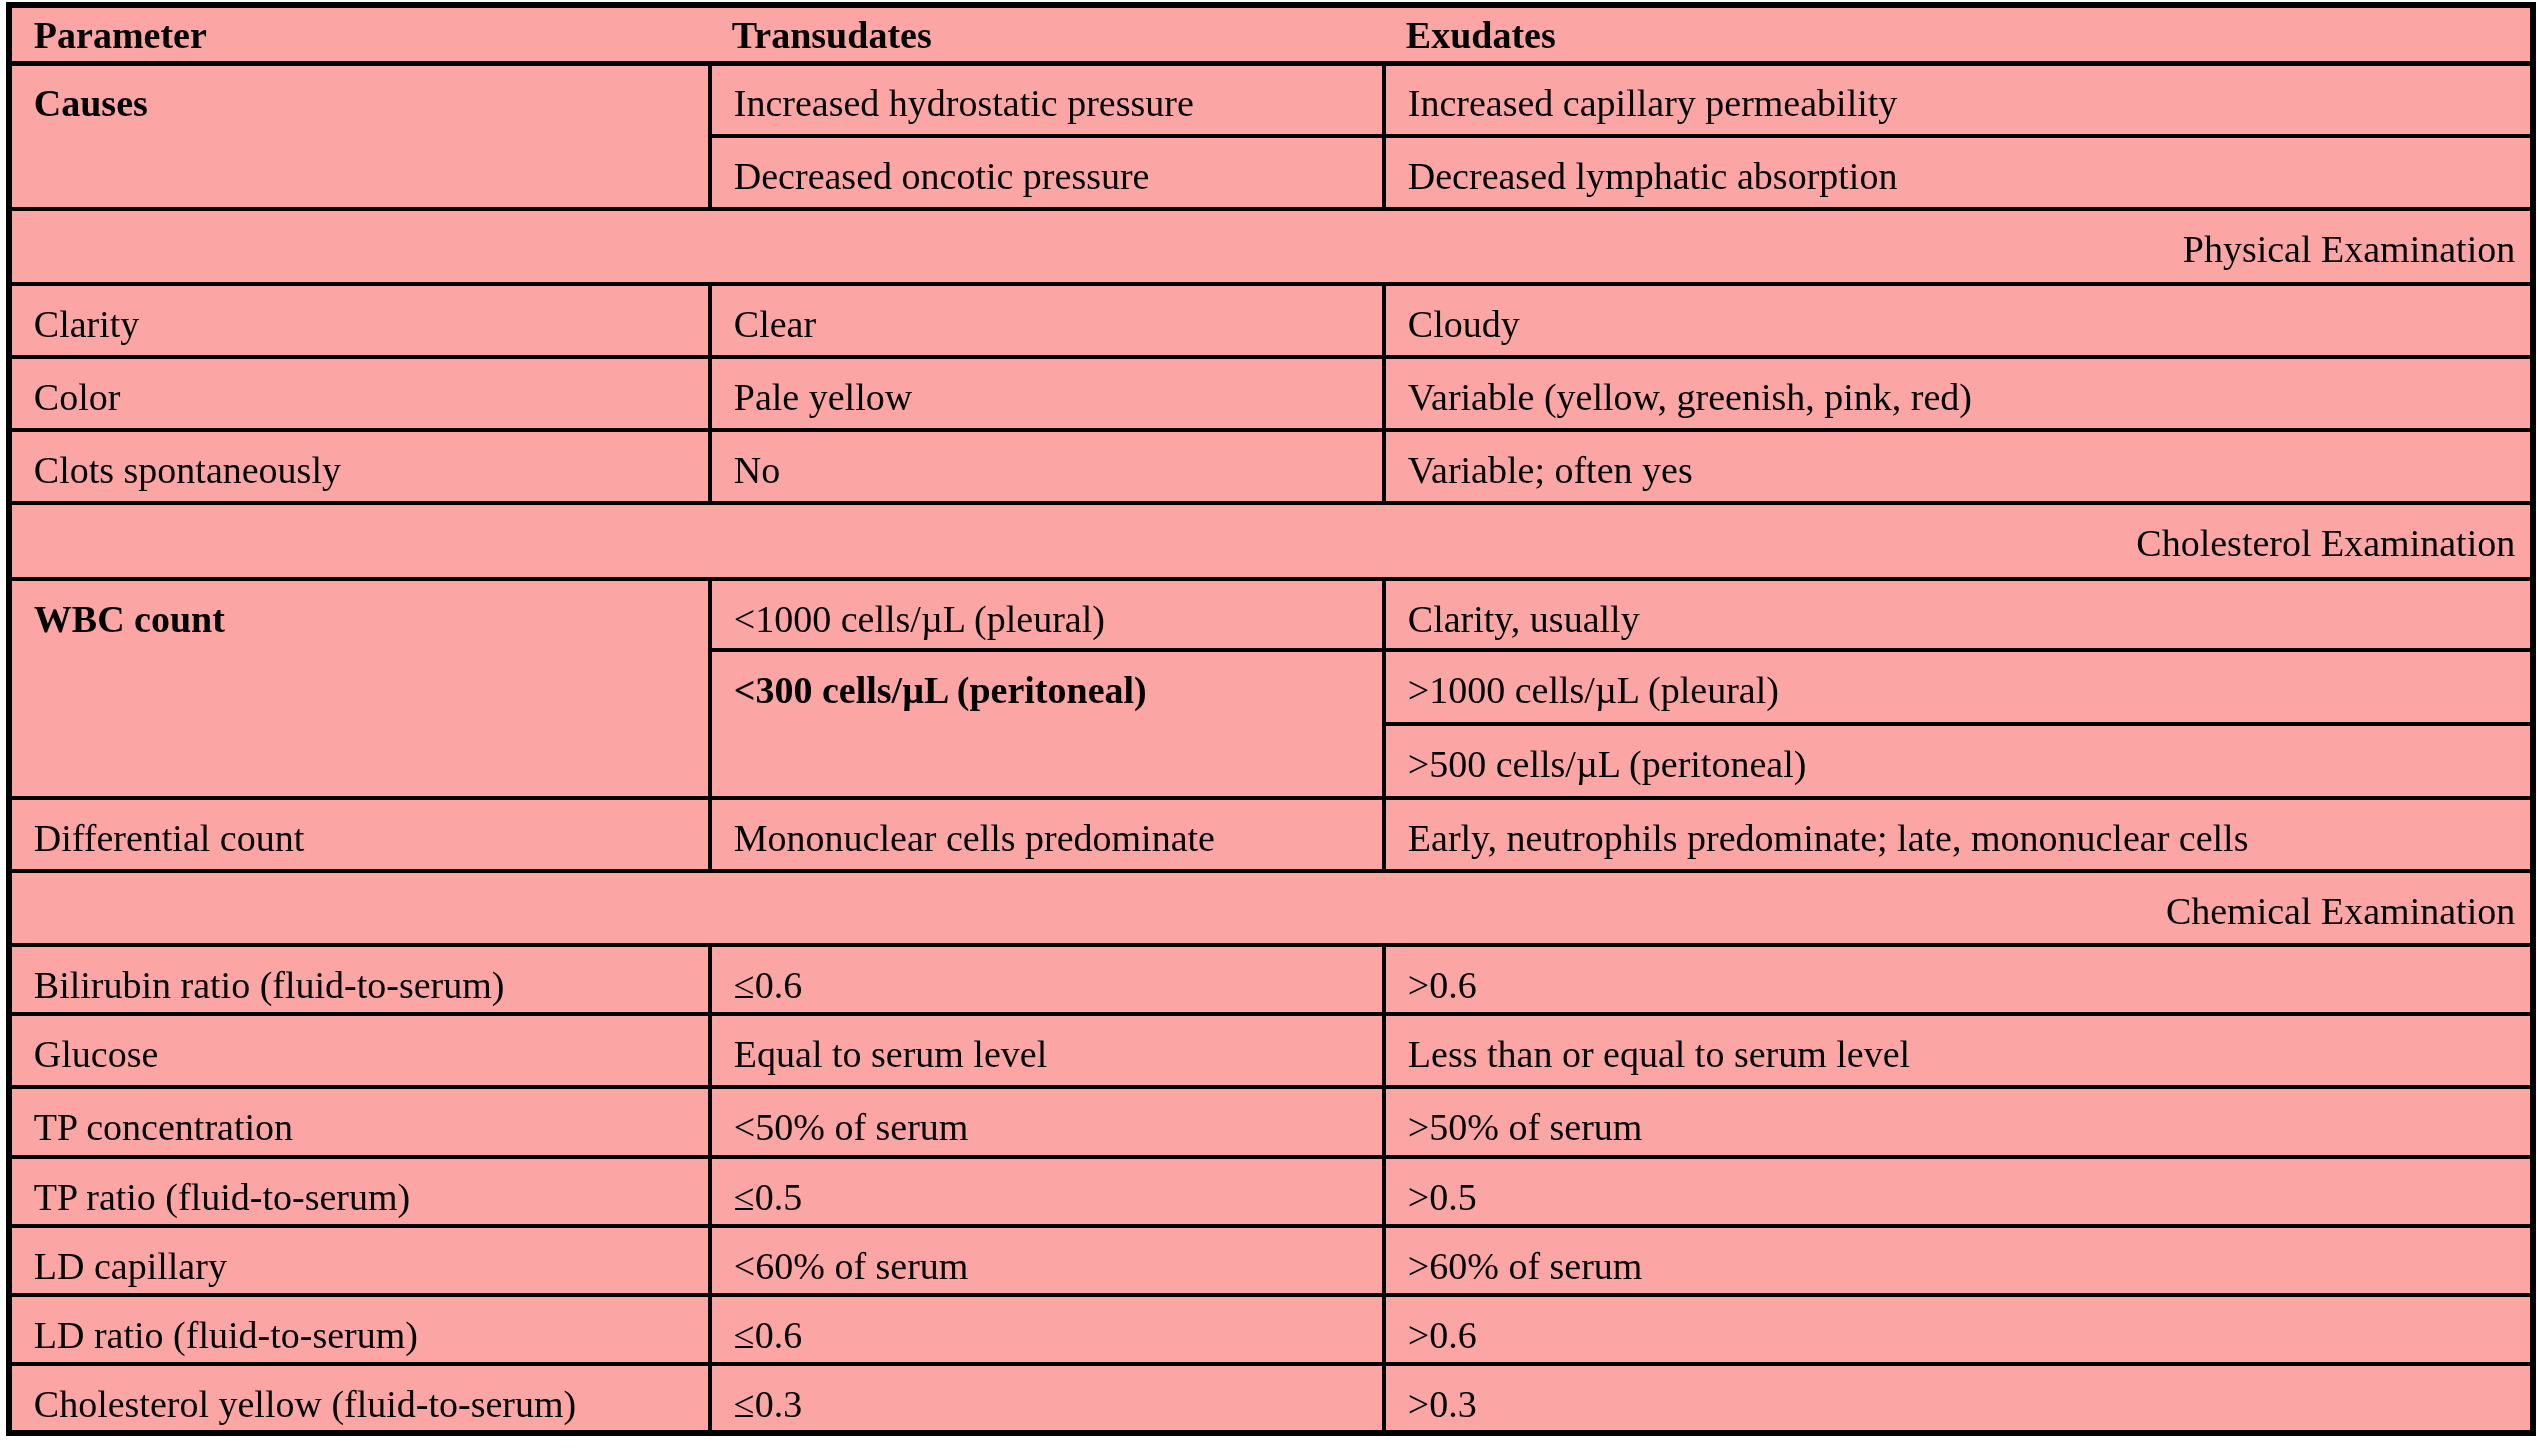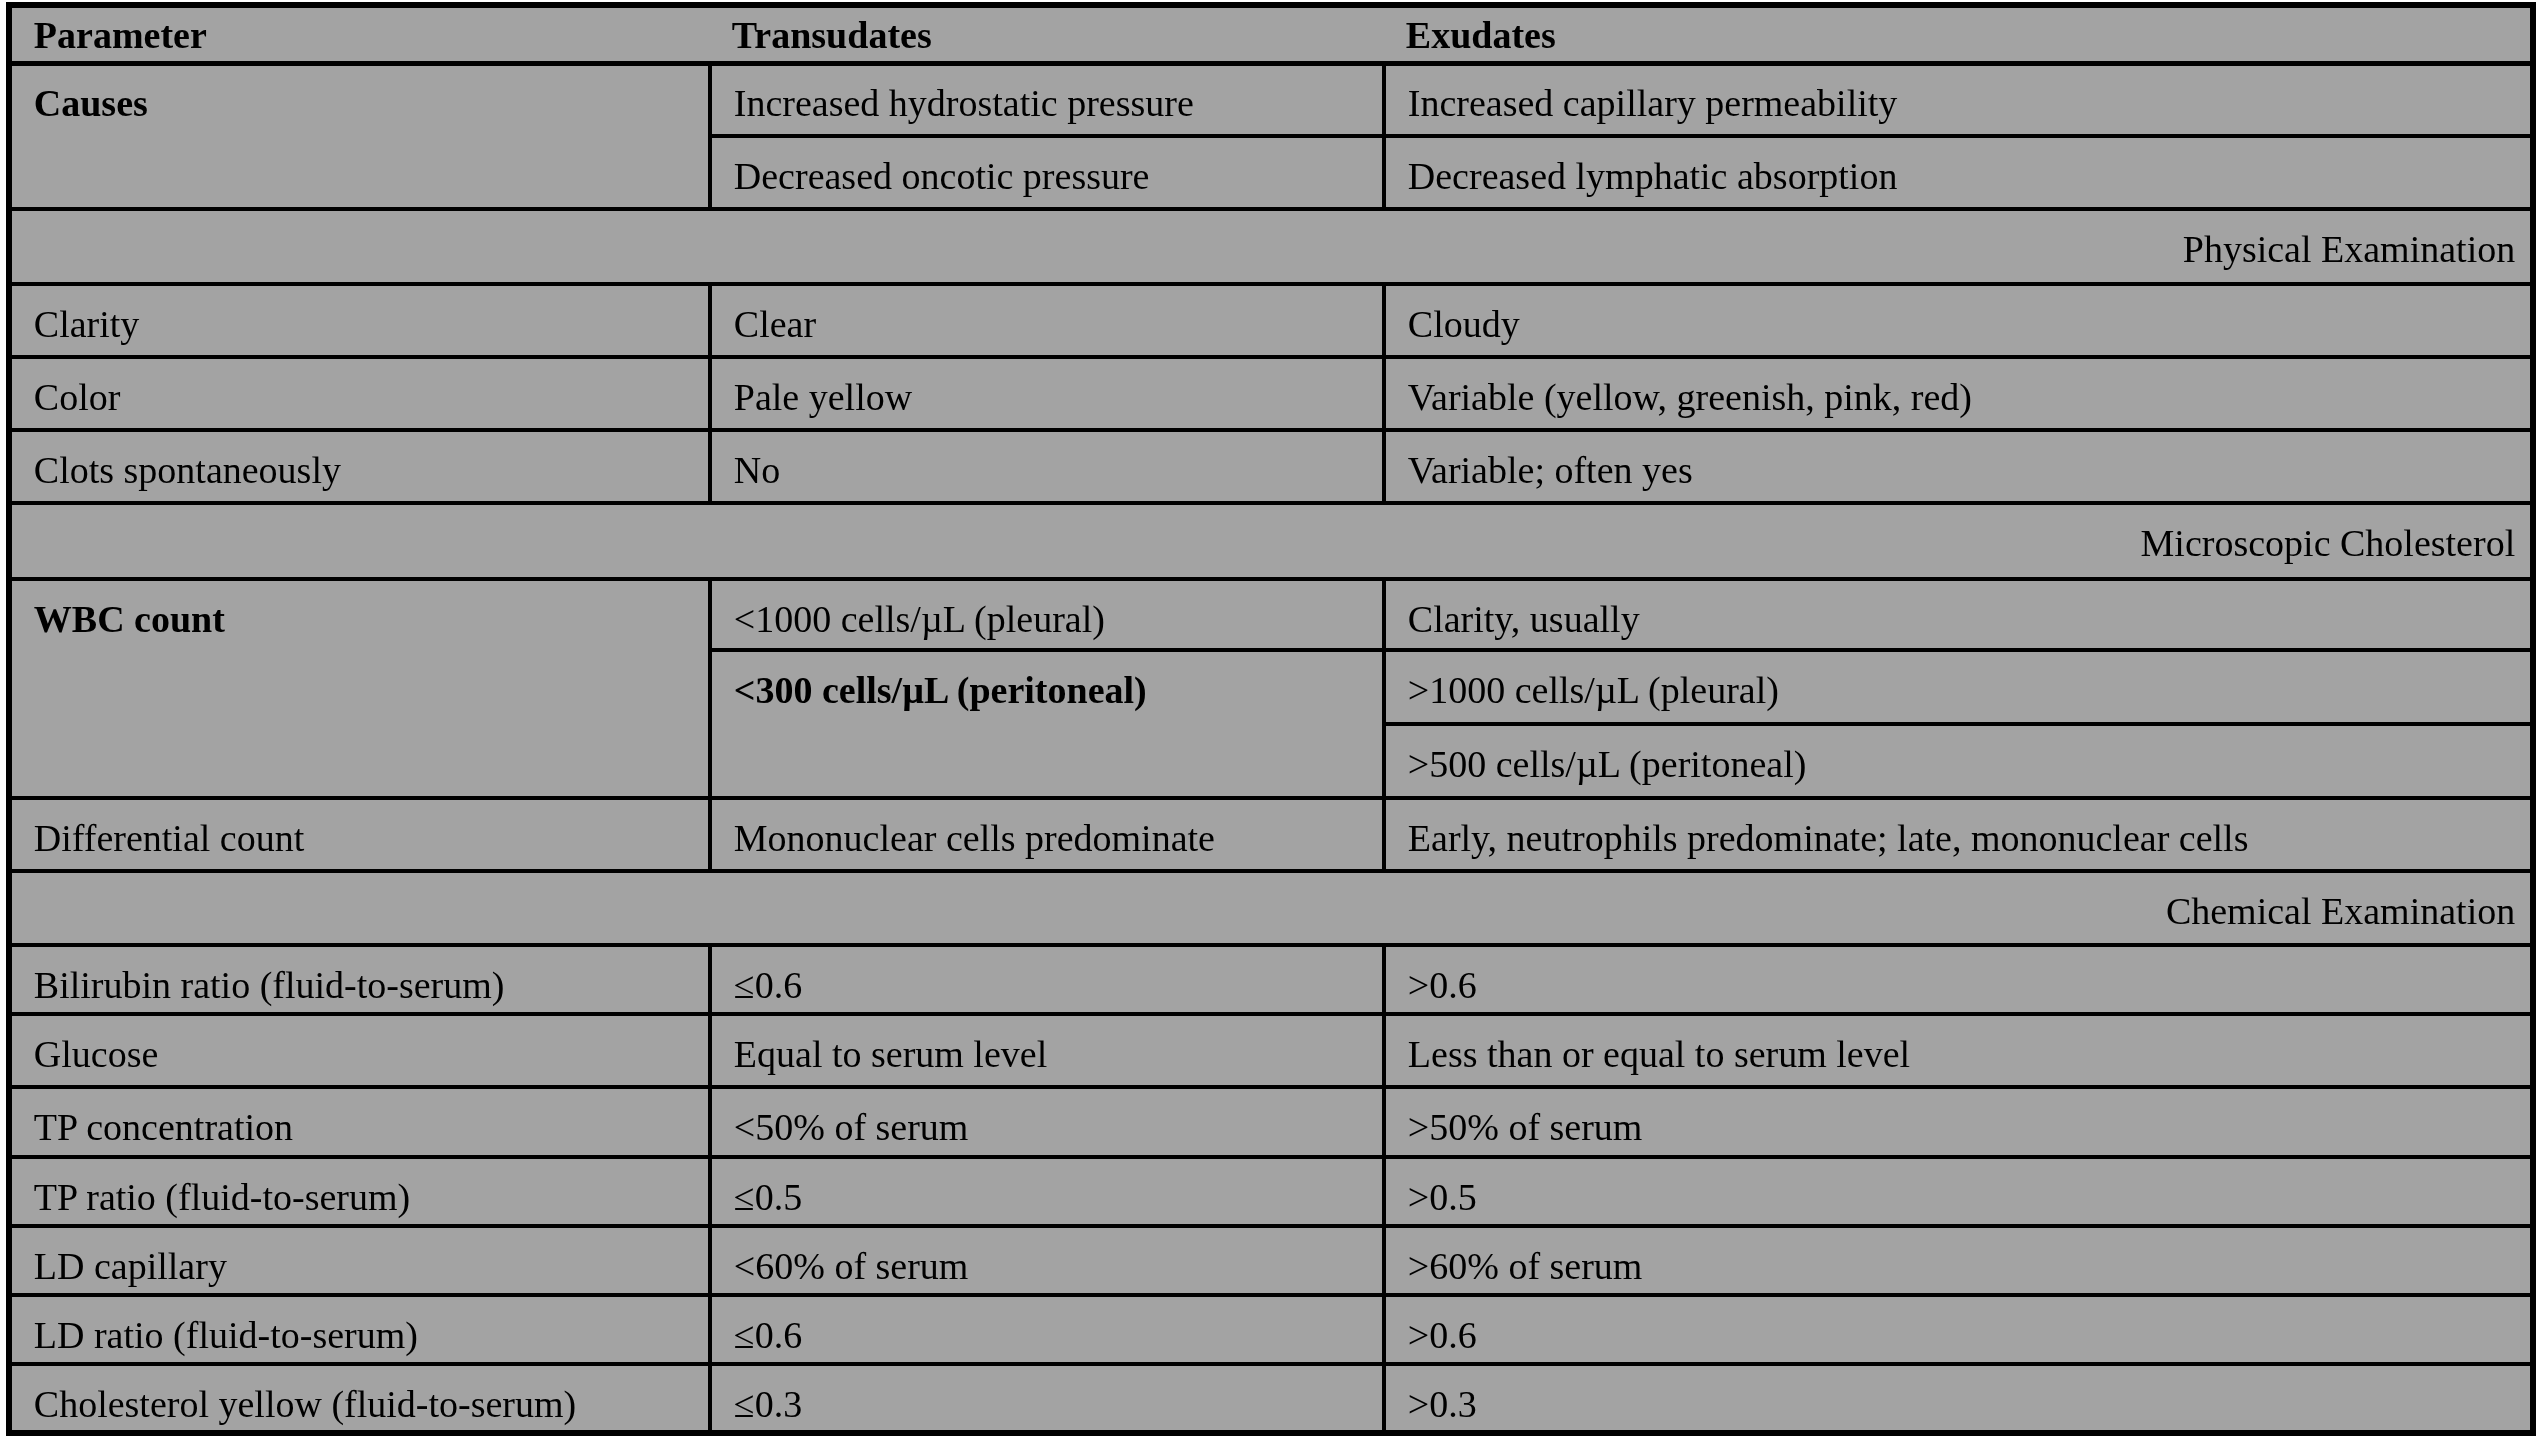--- a/index.html
+++ b/index.html
@@ -17,21 +17,21 @@
   .table-wrap {
     position: absolute;
     left: 5.8px;
     top: 2.2px;
   }
   table.fluid-table {
     border-collapse: collapse;
     table-layout: fixed;
     width: 2524px;
     border: 6.6px solid #000000;
-    background: #a3a3a3;
+    background: #fca5a5;
   }
   td, th {
     border: 4.4px solid #000000;
     font-size: 38px;
     line-height: 1.1;
     font-weight: normal;
     text-align: left;
     vertical-align: top;
     padding: 17.5px 14.6px 0 22px;
     overflow: hidden;
@@ -95,21 +95,21 @@
         <td>Pale yellow</td>
         <td>Variable (yellow, greenish, pink, red)</td>
       </tr>
       <tr style="height:73px">
         <td>Clots spontaneously</td>
         <td>No</td>
         <td>Variable; often yes</td>
       </tr>
 
       <tr class="section-row" style="height:76px">
-        <td colspan="3">Microscopic Cholesterol</td>
+        <td colspan="3">Cholesterol Examination</td>
       </tr>
       <tr style="height:71px">
         <td class="span-cell" rowspan="3">WBC count</td>
         <td>&lt;1000 cells/µL (pleural)</td>
         <td>Clarity, usually</td>
       </tr>
       <tr style="height:74px">
         <td class="span-cell" rowspan="2">&lt;300 cells/µL (peritoneal)</td>
         <td>&gt;1000 cells/µL (pleural)</td>
       </tr>

